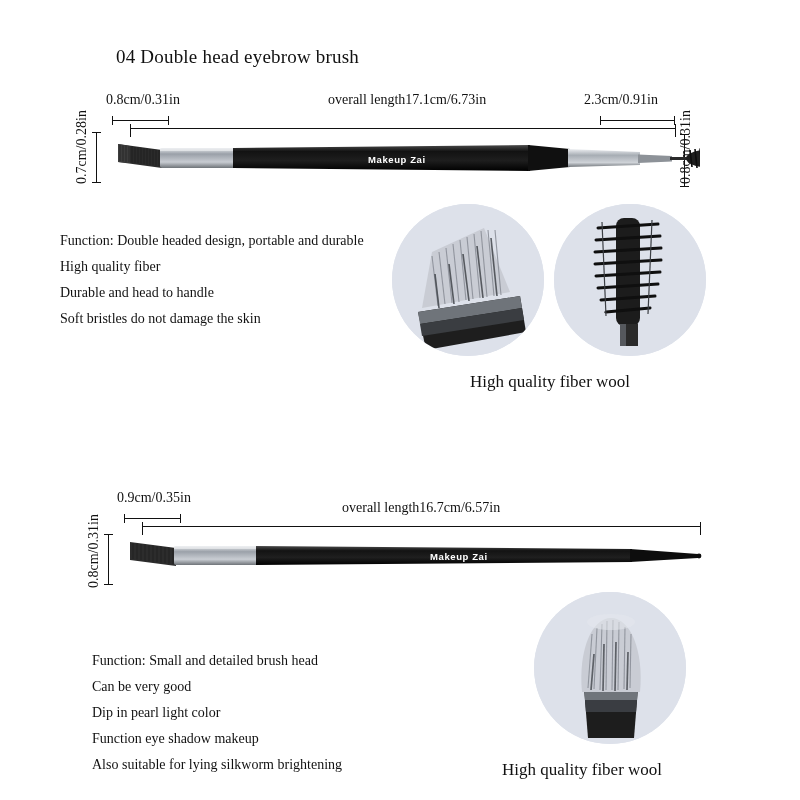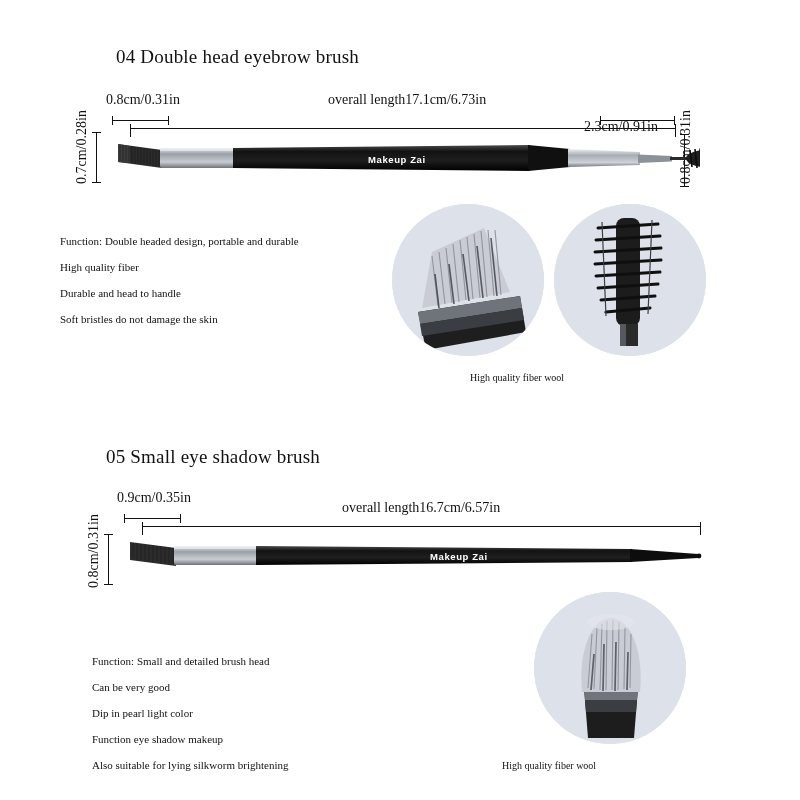--- a/index.html
+++ b/index.html
@@ -70,53 +70,53 @@
     width: 9px;
     background: #111;
   }
 
   
   .brush-svg { position: absolute; }
 
   
   .feature-list {
     position: absolute;
-    font-size: 11px;
+    font-size: 14px;
     font-family: "Liberation Serif", serif;
     color: #111;
     line-height: 26px;
   }
   .feature-list div { white-space: nowrap; }
 
   
   .photo-circle {
     position: absolute;
     border-radius: 50%;
     background: #dfe3ec;
     overflow: hidden;
   }
   .caption {
     position: absolute;
-    font-size: 10px;
+    font-size: 17px;
     font-family: "Liberation Serif", serif;
     color: #111;
     white-space: nowrap;
   }
 </style>
 </head>
 <body>
 
 <div class="page">
 
   <div class="section-title" id="title-04">04 Double head eyebrow brush</div>
 
   <div class="dim-label" style="left:106px; top:92px;">0.8cm/0.31in</div>
   <div class="dim-label vertical" style="left:74px; top:108px; height:78px;">0.7cm/0.28in</div>
   <div class="dim-label" style="left:328px; top:92px;">overall length17.1cm/6.73in</div>
-  <div class="dim-label" style="left:584px; top:92px;margin-top:27px;">2.3cm/0.91in</div>
+  <div class="dim-label" style="left:584px; top:92px;">2.3cm/0.91in</div>
   <div class="dim-label vertical" style="left:678px; top:112px; height:72px;">0.8cm/0.31in</div>
 
   <div class="hline" style="left:112px; top:120px; width:56px;"></div>
   <div class="tick" style="left:112px; top:116px;"></div>
   <div class="tick" style="left:168px; top:116px;"></div>
 
   <div class="hline" style="left:130px; top:128px; width:545px;"></div>
   <div class="tick" style="left:130px; top:124px; height:13px;"></div>
   <div class="tick" style="left:675px; top:124px; height:13px;"></div>
 
@@ -262,21 +262,20 @@
         <line x1="48" y1="18" x2="52" y2="112"></line>
         <line x1="98" y1="16" x2="94" y2="110"></line>
       </g>
       <rect x="66" y="120" width="18" height="22" fill="#2a2a2a"></rect>
       <rect x="66" y="120" width="6" height="22" fill="#55585d"></rect>
     </svg>
   </div>
 
   <div class="caption" style="left:470px; top:372px;">High quality fiber wool</div>
 
-  <div class="section-title" id="title-05">05 Small eye shadow brush</div>
 
   <div class="dim-label" style="left:117px; top:490px;">0.9cm/0.35in</div>
   <div class="dim-label vertical" style="left:86px; top:512px; height:78px;">0.8cm/0.31in</div>
   <div class="dim-label" style="left:342px; top:500px;">overall length16.7cm/6.57in</div>
 
   <div class="hline" style="left:124px; top:518px; width:56px;"></div>
   <div class="tick" style="left:124px; top:514px;"></div>
   <div class="tick" style="left:180px; top:514px;"></div>
   <div class="hline" style="left:142px; top:526px; width:558px;"></div>
   <div class="tick" style="left:142px; top:522px; height:13px;"></div>

